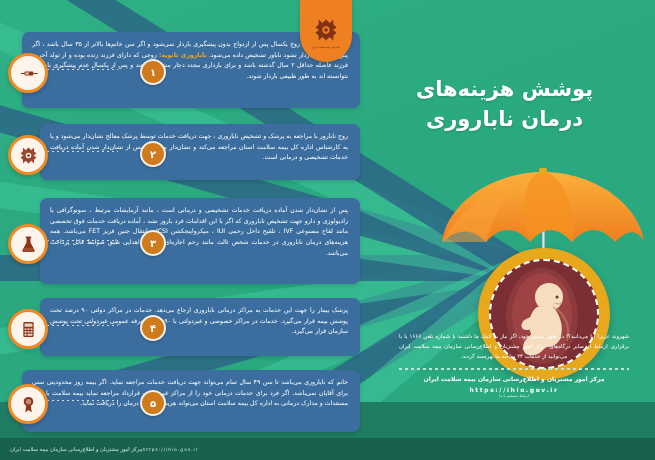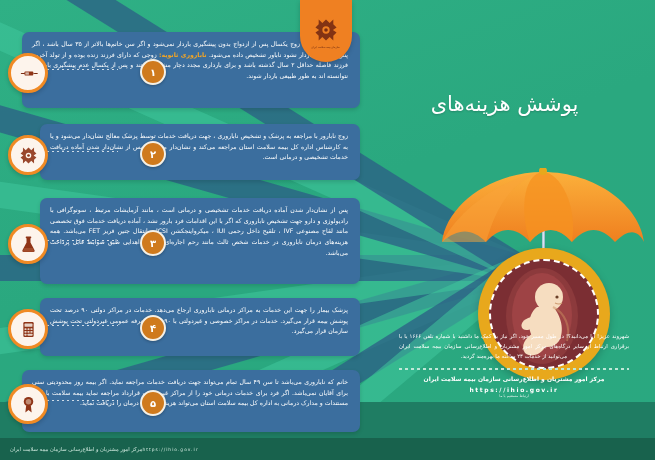--- a/index.html
+++ b/index.html
@@ -45,25 +45,24 @@
   }
   .ribbon .rb-logo{width:26px;height:26px;margin-top:4px;}
   .ribbon .rb-cap{font-size:2.6px;color:#6d2a14;letter-spacing:.2px;margin-top:3px;white-space:nowrap;}
 
   
   .title-wrap{
     position:absolute;right:18px;top:74px;width:265px;
     text-align:center;z-index:30;
   }
   .title-l1,.title-l2{
-    color:#ffffff;font-weight:normal;
+    color:#ffffff;font-weight:bold;
     font-size:21px;line-height:1.45;
     letter-spacing:.3px;
     text-shadow:0 1px 2px rgba(0,0,0,.18);
-    margin-top:15px;
   }
 
   
   .umbrella{position:absolute;left:438px;top:168px;width:210px;height:92px;z-index:22;}
   .fetus-wrap{position:absolute;left:478px;top:248px;width:132px;height:132px;z-index:21;}
   .fetus-ring{
     position:absolute;inset:0;border-radius:50%;
     background:#e8a81c;
     box-shadow:0 3px 8px rgba(0,0,0,.2);
   }
@@ -182,20 +181,21 @@
         <path d="M32 6 L41 15 L50 6 L50 18 L58 26 L49 32 L58 38 L50 46 L50 58 L41 49 L32 58 L23 49 L14 58 L14 46 L6 38 L15 32 L6 26 L14 18 L14 6 L23 15 Z" opacity=".92"></path>
       </g>
       <circle cx="32" cy="32" r="9" fill="#ef8022"></circle>
       <circle cx="32" cy="32" r="4.5" fill="#7a2d12"></circle>
     </svg>
     <div class="rb-cap">سازمان بیمه سلامت ایران</div>
   </div>
 
   <div class="title-wrap">
     <div class="title-l1">پوشش هزینه‌های</div>
+    <div class="title-l2">درمان ناباروری</div>
   </div>
 
   <svg class="umbrella" viewBox="0 0 210 92">
     <defs>
       <linearGradient id="ug" x1="0" y1="0" x2="0" y2="1">
         <stop offset="0" stop-color="#fbb03b"></stop>
         <stop offset="1" stop-color="#ef7f1f"></stop>
       </linearGradient>
     </defs>
     <path d="M105 4 C52 4 8 38 4 74 C20 60 34 60 48 74 C62 58 78 58 92 74 C105 58 120 58 134 74 C148 58 163 58 177 74 C191 60 200 62 206 74 C202 38 158 4 105 4 Z" fill="url(#ug)"></path>

